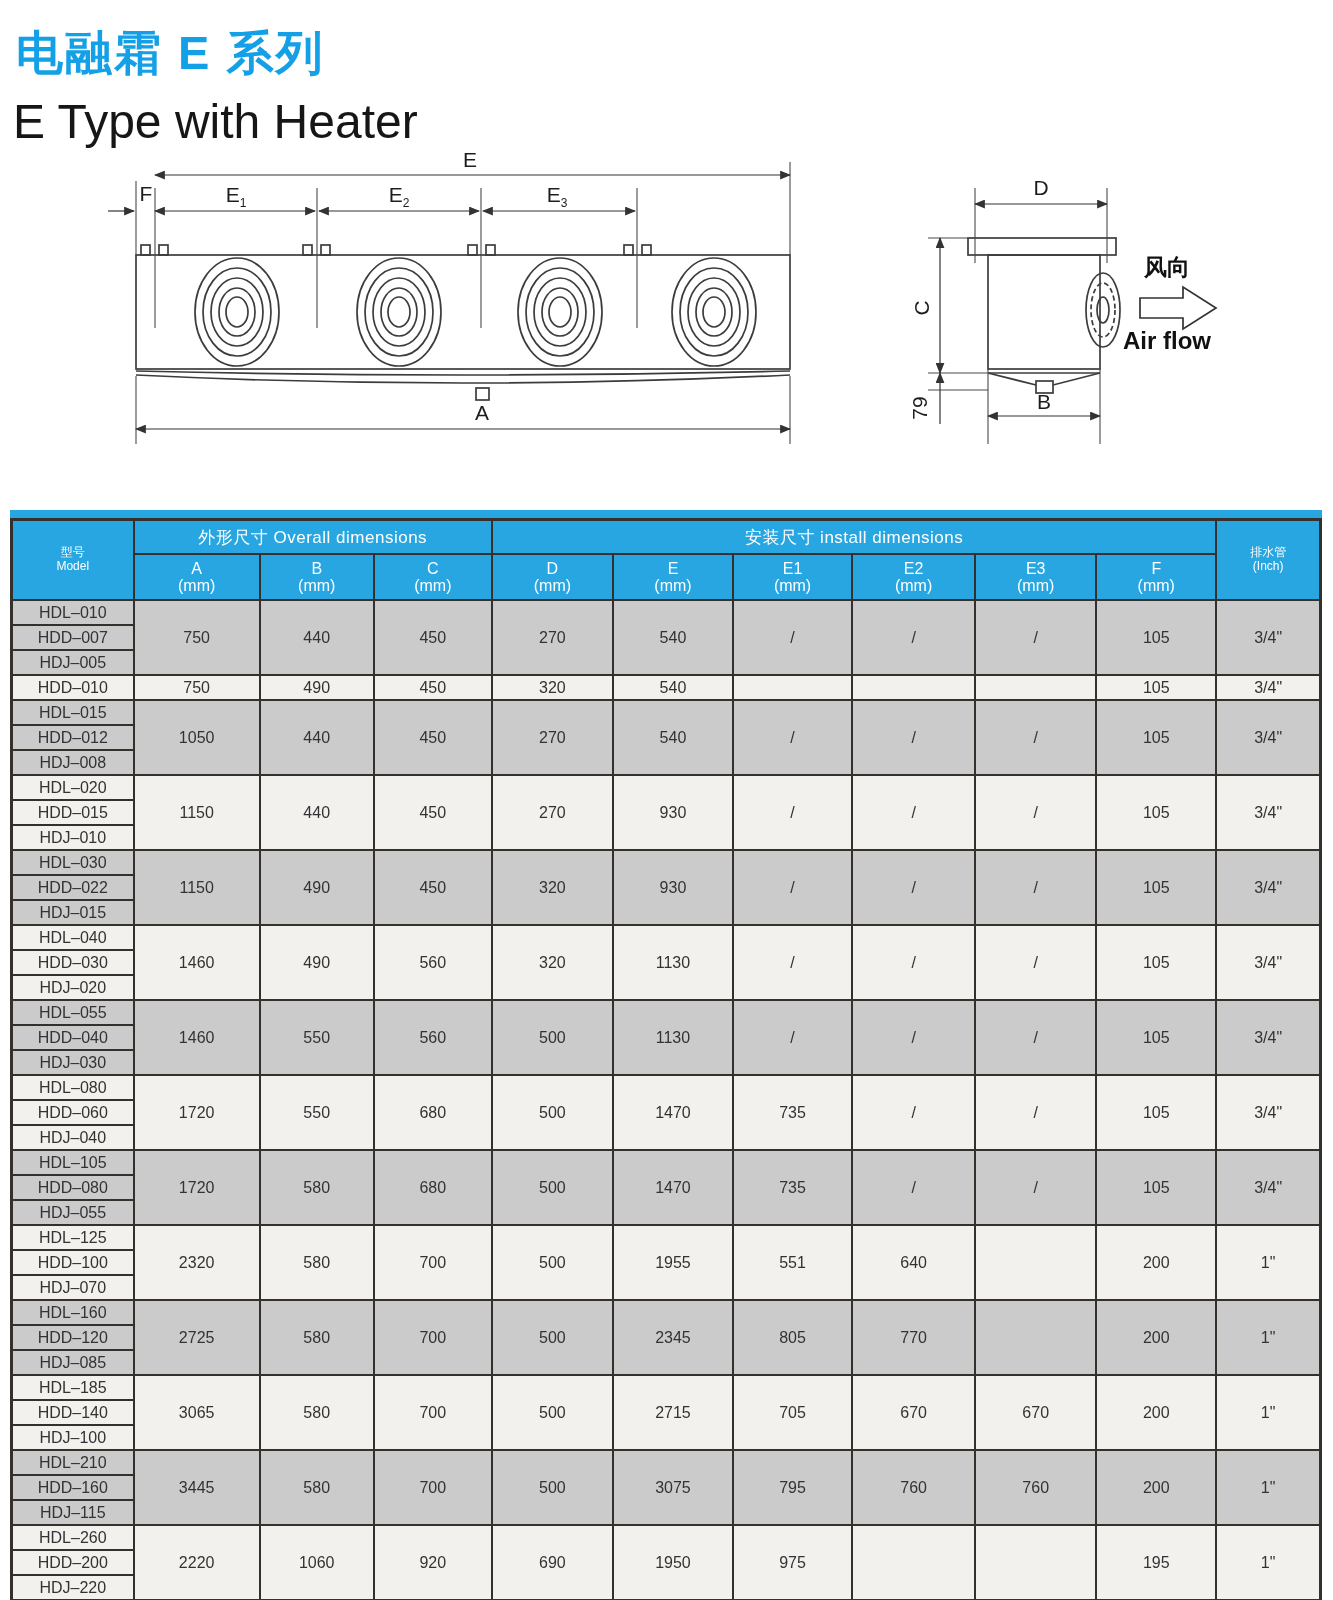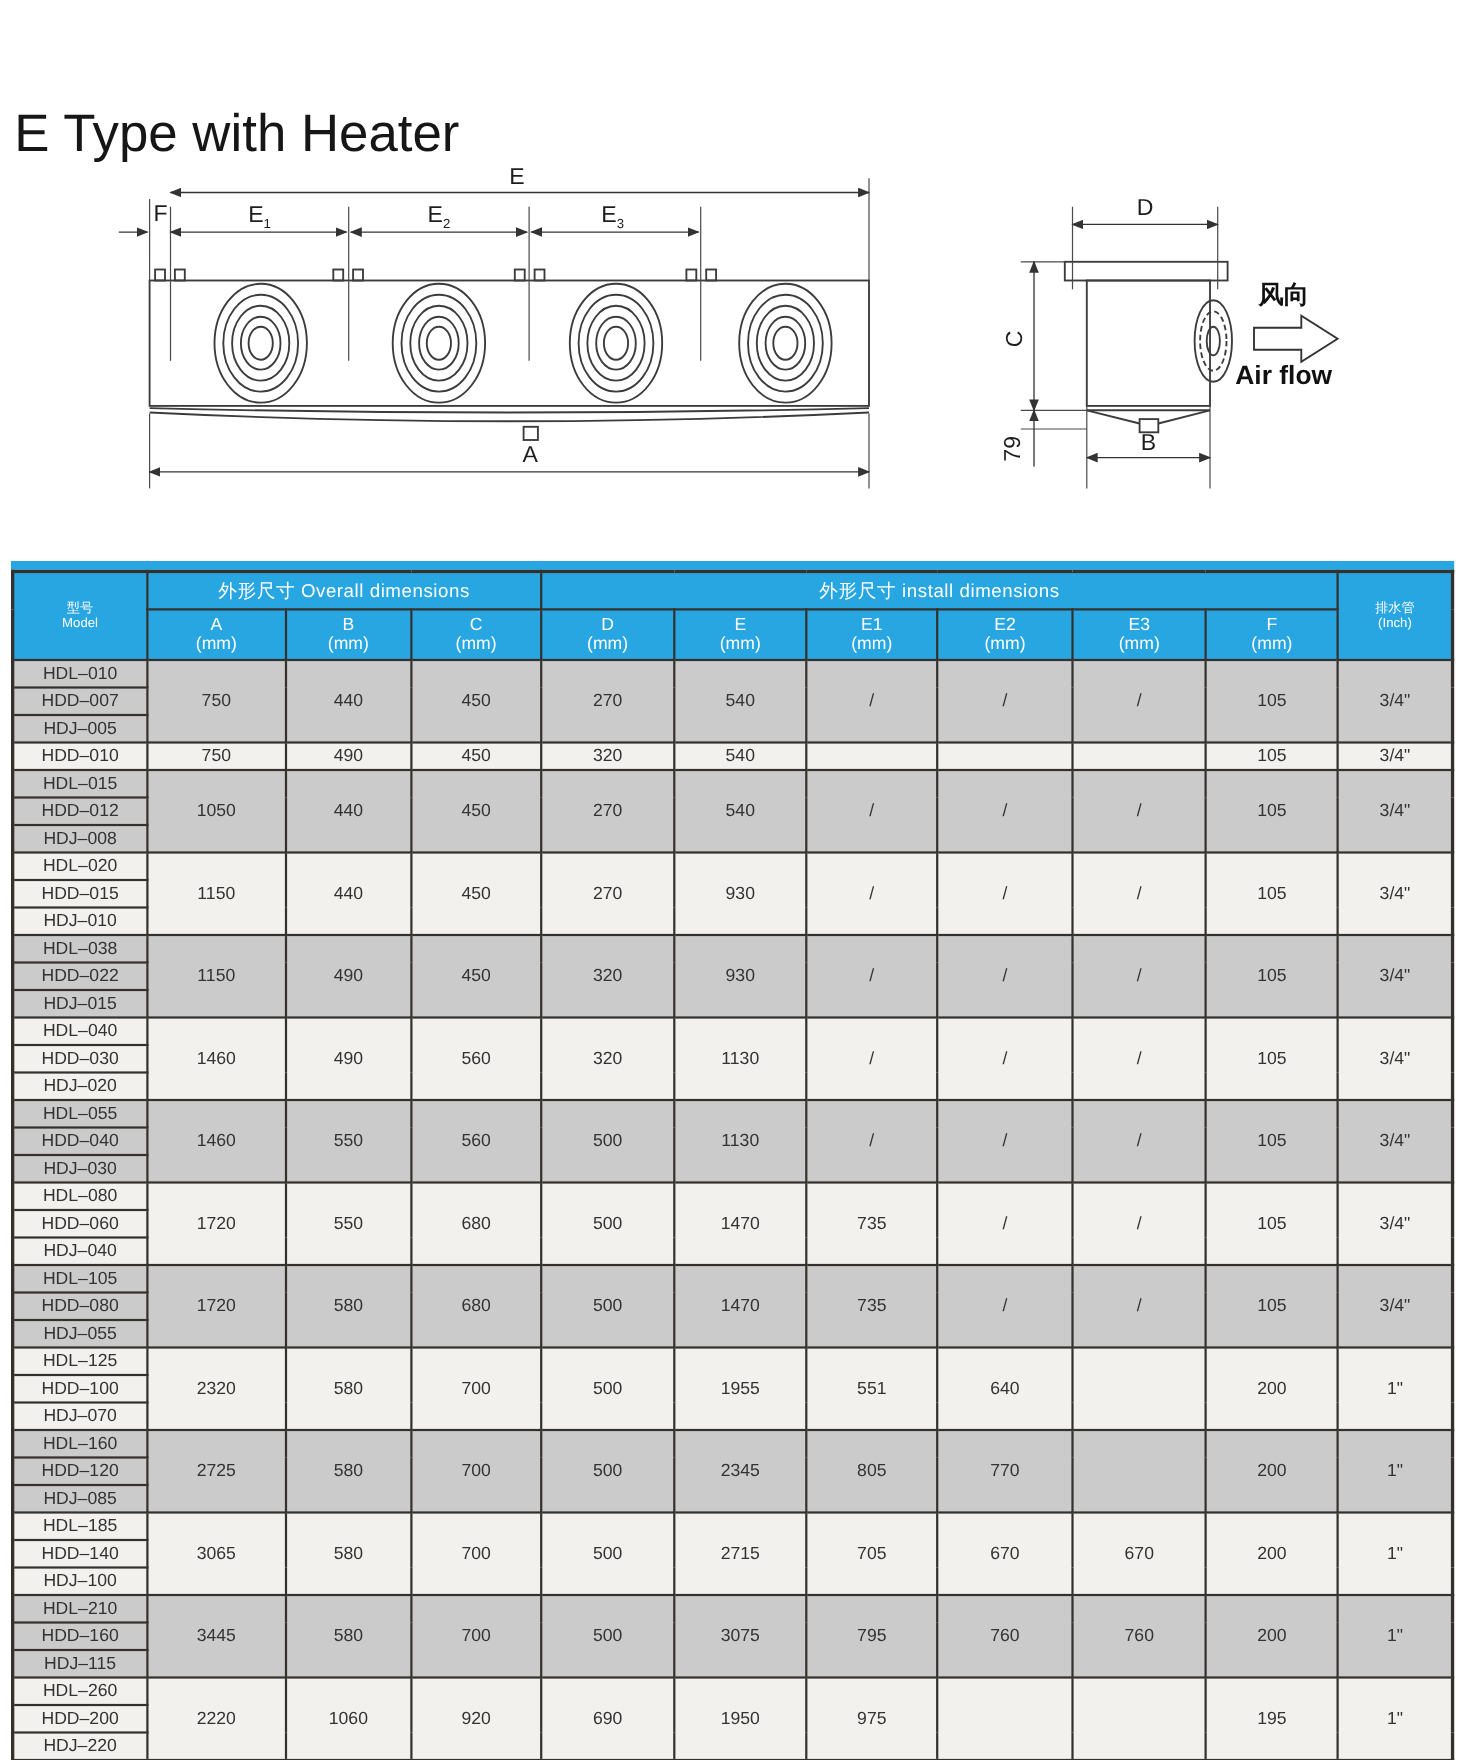--- a/index.html
+++ b/index.html
@@ -55,20 +55,21 @@
   tr.group-first td.model-cell{border-top:2px solid var(--line);margin-top:21px;}
   tr.group-last td.model-cell{border-bottom:2px solid var(--line);}
   tr.shade-dark td{background:var(--row-dark);}
   tr.shade-light td{background:var(--row-light);}
 </style>
 </head>
 <body>
 
 <div class="page">
 
+  <h1 class="title-cn">电融霜 E 系列</h1>
   <h2 class="title-en">E Type with Heater</h2>
 
   <svg class="drawing-svg" width="1333" height="322" viewBox="0 0 1333 322">
     <defs>
       <marker id="ah" viewBox="0 0 10 8" refX="9" refY="4" markerWidth="11" markerHeight="9" orient="auto-start-reverse" markerUnits="userSpaceOnUse">
         <path d="M0,0 L10,4 L0,8 z" fill="#333"></path>
       </marker>
     </defs>
 
     <g>
@@ -209,21 +210,21 @@
           <col style="width:120px">
           <col style="width:104px">
       </colgroup>
       <thead>
         <tr>
           <th rowspan="2" class="th-2line">
             <div>型号</div>
             <div>Model</div>
           </th>
           <th colspan="3" class="th-group">外形尺寸 Overall dimensions</th>
-          <th colspan="6" class="th-group">外形尺寸 install dimensions</th>
+          <th colspan="6" class="th-group">安装尺寸 install dimensions</th>
           <th rowspan="2" class="th-2line">
             <div>排水管</div>
             <div>(Inch)</div>
           </th>
         </tr>
         <tr>
           <th class="th-col">
               <div>A</div>
               <div>(mm)</div>
             </th>
@@ -326,21 +327,21 @@
             <td rowspan="3" class="value-cell">105</td>
             <td rowspan="3" class="value-cell drain-cell">3/4"</td>
           </tr>
           <tr class="shade-light">
             <td class="model-cell">HDD–015</td>
           </tr>
           <tr class="shade-light group-last">
             <td class="model-cell">HDJ–010</td>
           </tr>
           <tr class="shade-dark group-first">
-            <td class="model-cell">HDL–038</td>
+            <td class="model-cell">HDL–030</td>
             <td rowspan="3" class="value-cell">1150</td>
             <td rowspan="3" class="value-cell">490</td>
             <td rowspan="3" class="value-cell">450</td>
             <td rowspan="3" class="value-cell">320</td>
             <td rowspan="3" class="value-cell">930</td>
             <td rowspan="3" class="value-cell">/</td>
             <td rowspan="3" class="value-cell">/</td>
             <td rowspan="3" class="value-cell">/</td>
             <td rowspan="3" class="value-cell">105</td>
             <td rowspan="3" class="value-cell drain-cell">3/4"</td>

